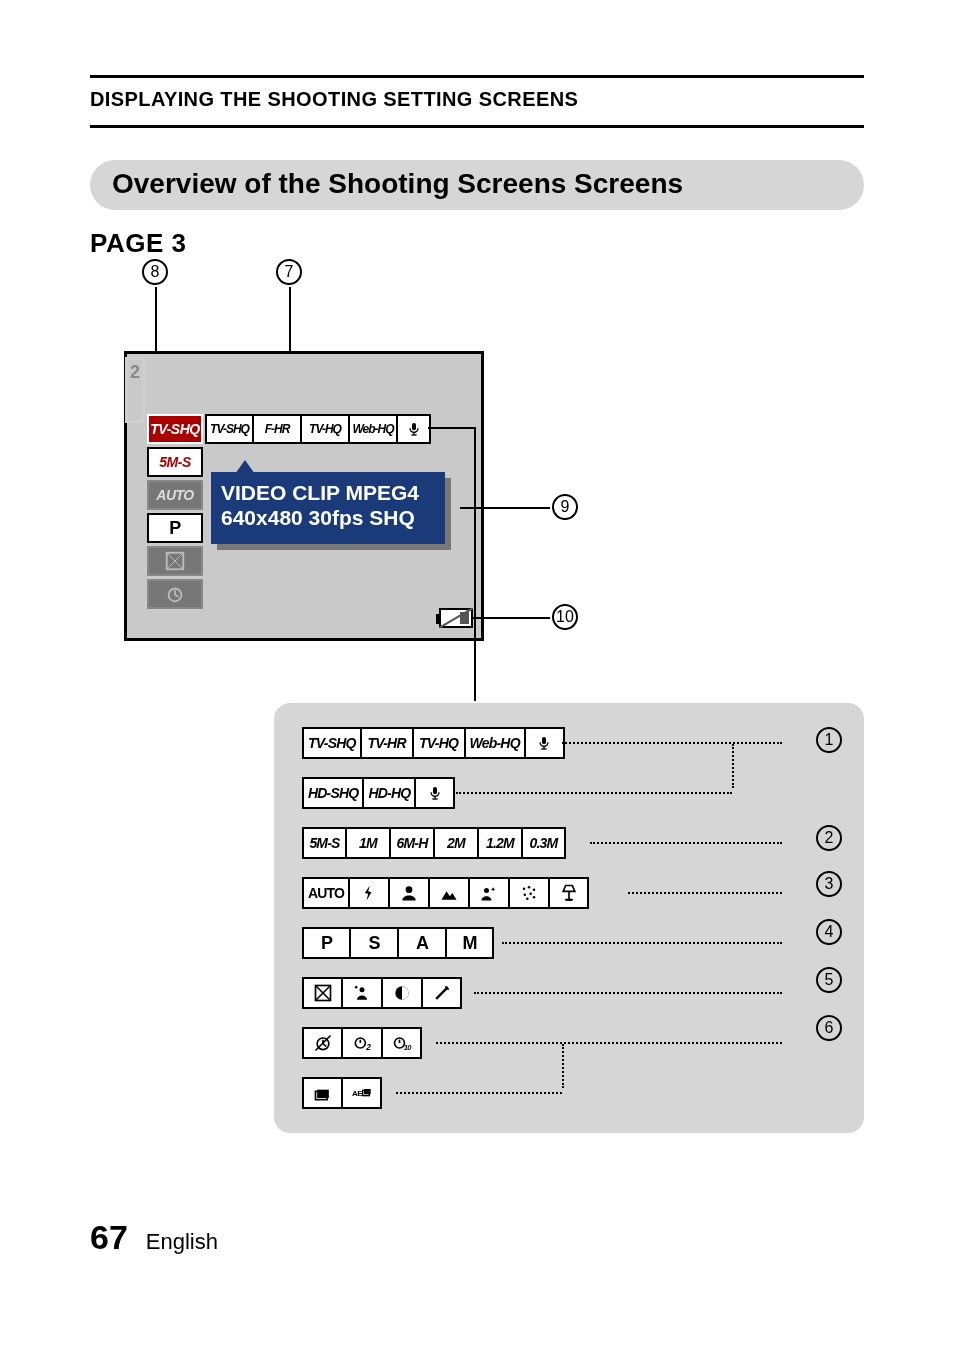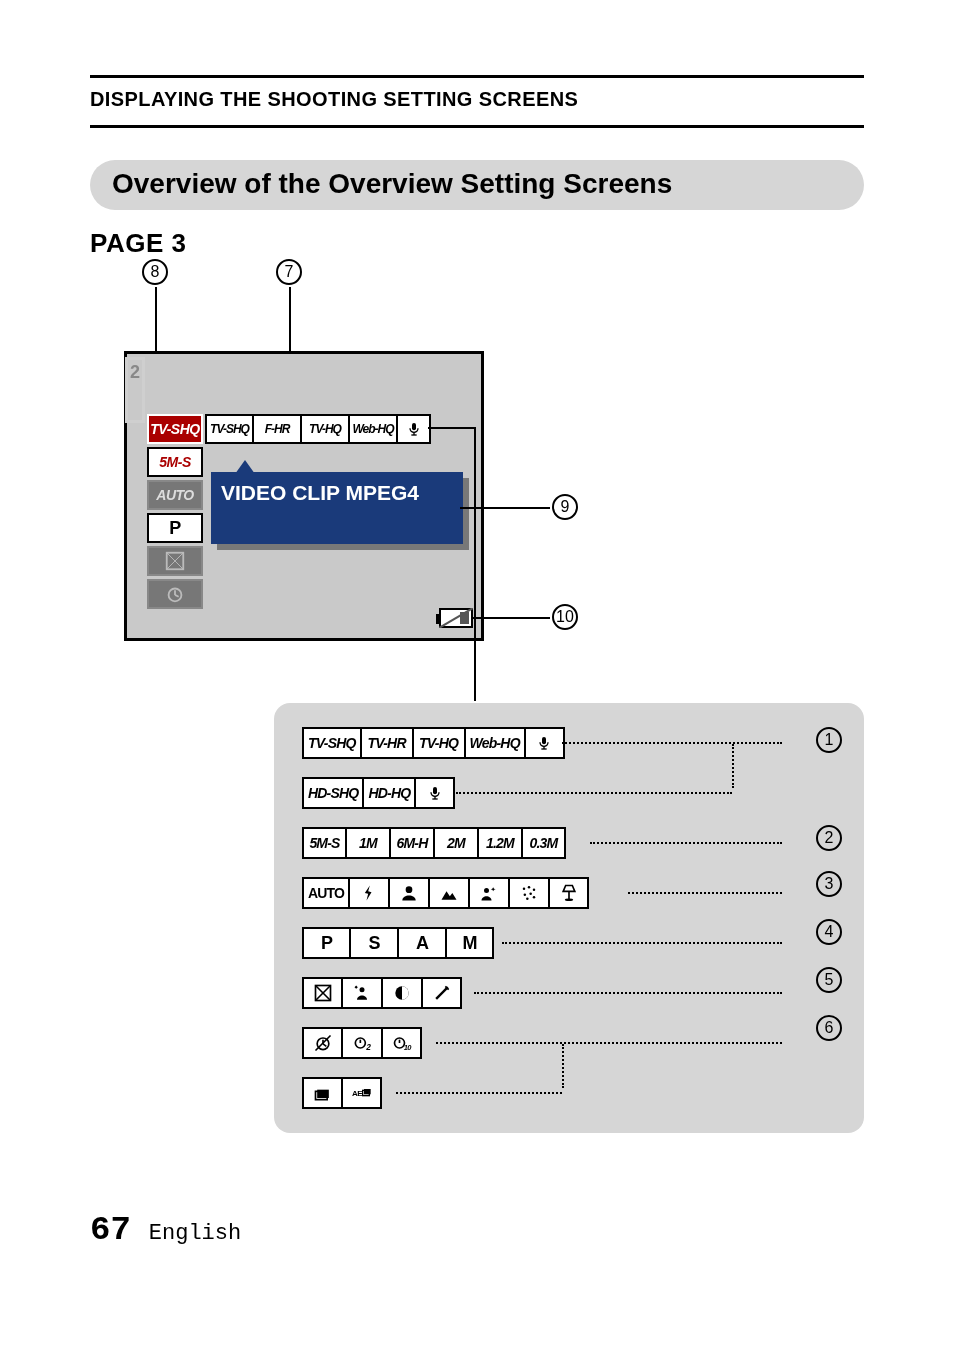--- a/index.html
+++ b/index.html
@@ -110,21 +110,21 @@
     background:#fff; font-size:12px; font-weight:900; font-style:italic;
     display:flex; align-items:center; justify-content:center;
     letter-spacing:-1px;
   }
   .row-strip .cell:first-child{border-left-width:2px;}
   .row-strip .cell:last-child{border-right-width:2px;}
   .row-strip .mic { width:34px; }
 
   .big-tooltip {
     position:absolute; left:84px; top:118px;
-    width:252px; height:72px;
+    width:234px; height:72px;
     background:#1a3a7a; color:#fff;
     font-weight:900; font-size:21px;
     padding:8px 10px; line-height:1.2;
     box-shadow: 6px 6px 0 rgba(0,0,0,0.4);
   }
   .tooltip-caret {
     position:absolute; left:108px; top:106px;
     width:0;height:0;border-left:10px solid transparent;border-right:10px solid transparent;border-bottom:14px solid #1a3a7a;
   }
 
@@ -173,34 +173,34 @@
   }
   .dots-v {
     position:absolute; width:2px; border-left:2px dotted #000;
   }
 
   
   .conn-v { position:absolute; width:2px; background:#000; }
   .conn-h { position:absolute; height:2px; background:#000; }
 
   .footer {
-    position:absolute; left:0; bottom:16px;
-    font-size:22px; display:flex; align-items:baseline; gap:18px;font-family:Liberation Mono, monospace;
+    position:absolute; left:0; bottom:8px;
+    font-size:22px; display:flex; align-items:baseline; gap:18px;
   }
   .footer .pn { font-size:34px; font-weight:900; }
 </style>
 </head>
 <body>
 
 <div class="page">
   <div class="title-rule-top"></div>
   <div class="main-title">DISPLAYING THE SHOOTING SETTING SCREENS</div>
   <div class="title-rule-bot"></div>
 
-  <div class="subhead-pill">Overview of the Overview Setting Screens</div>
+  <div class="subhead-pill">Overview of the Shooting Screens Screens</div>
   <div class="page-label">PAGE 3</div>
 
   <div class="diag">
 
     <div class="co" style="left:52px; top:-6px;">
         <span>8</span>
       </div>
     <div class="co-line" style="left:65px; top:22px; width:2px; height:66px;"></div>
     <div class="co" style="left:186px; top:-6px;">
         <span>7</span>
@@ -258,20 +258,21 @@
               <path d="M6 11a6 6 0 0 0 12 0" fill="none" stroke="#000" stroke-width="2"></path>
               <line x1="12" y1="17" x2="12" y2="21" stroke="#000" stroke-width="2"></line>
               <line x1="8" y1="21" x2="16" y2="21" stroke="#000" stroke-width="2"></line>
             </svg>
         </div>
       </div>
 
       <div class="tooltip-caret"></div>
       <div class="big-tooltip">
         <div>VIDEO CLIP MPEG4</div>
+        <div>640x480 30fps SHQ</div>
       </div>
 
       <div class="battery">
         <div class="fill"></div>
         <div class="diag-line"><svg viewBox="0 0 34 20" preserveAspectRatio="none">
               <line x1="0" y1="20" x2="34" y2="0" stroke="#555" stroke-width="2"></line>
             </svg></div>
       </div>
     </div>
 

